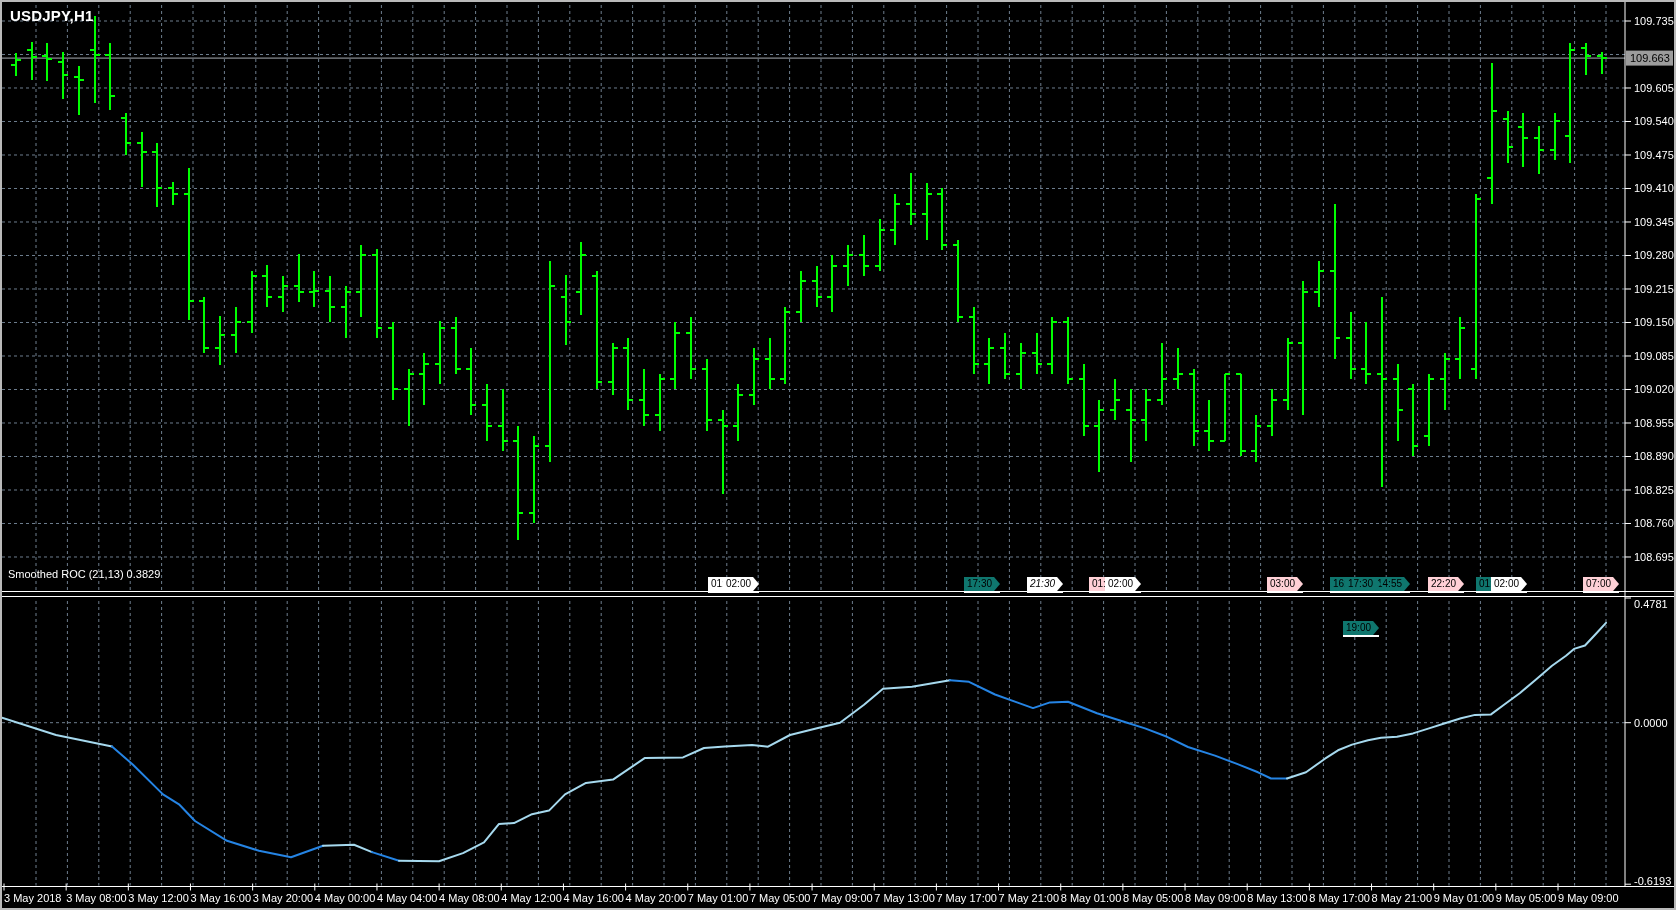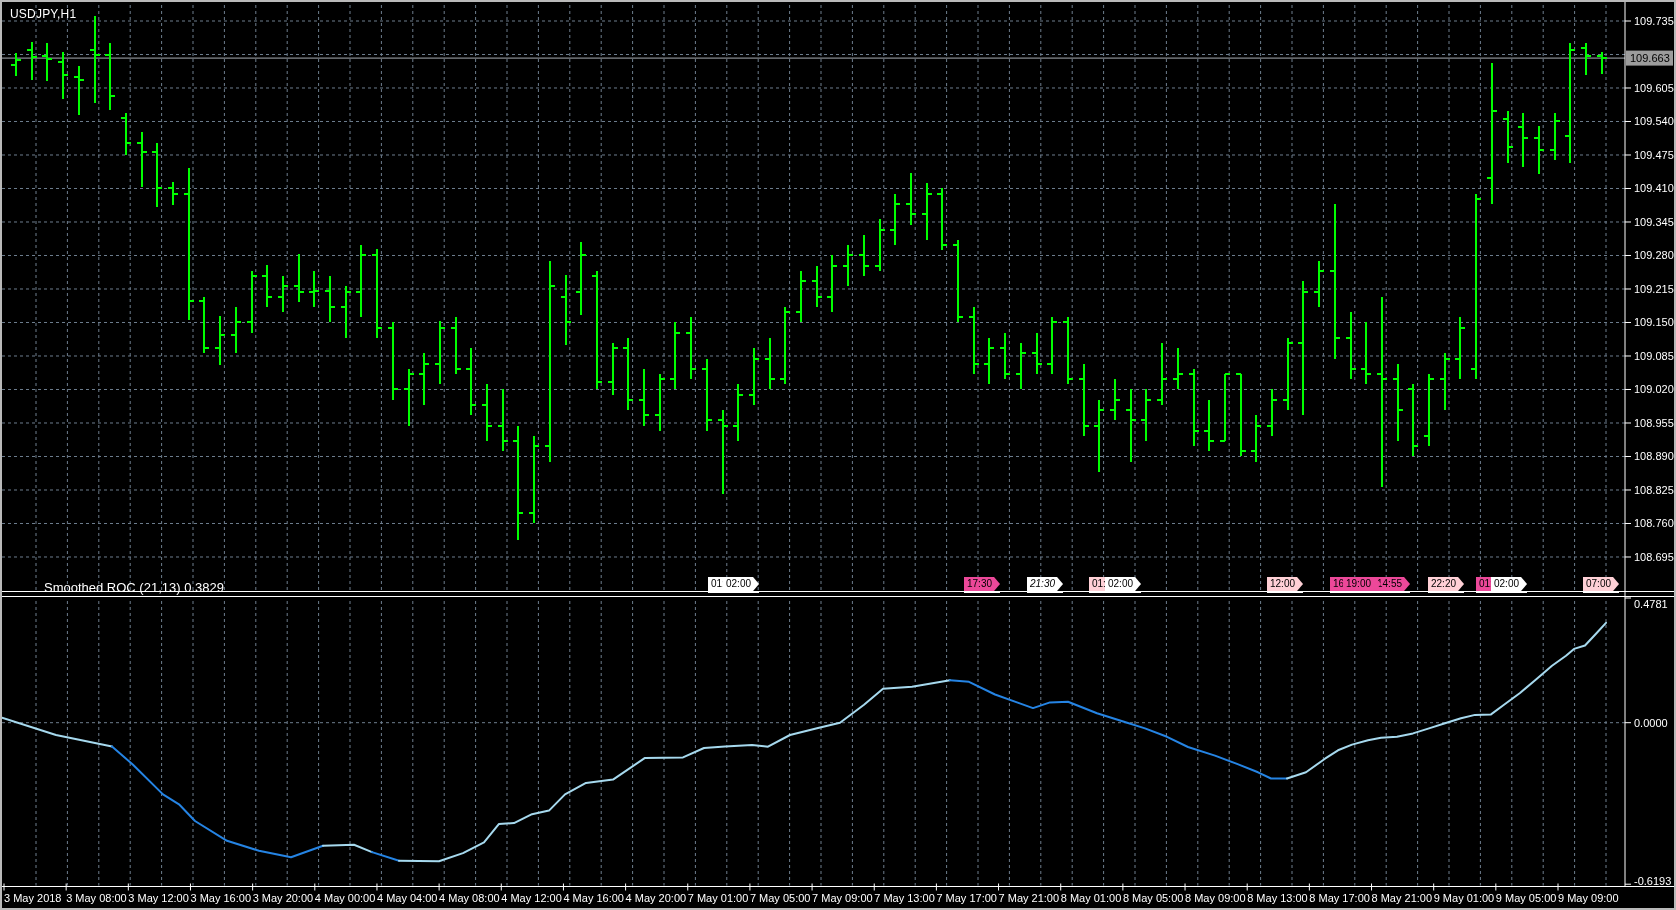--- a/index.html
+++ b/index.html
@@ -3,36 +3,36 @@
 <meta charset="utf-8">
 <style>
   html,body{margin:0;padding:0;background:#000;}
   .window{
     position:relative; width:1676px; height:910px; background:#000;
     box-sizing:border-box; border:2px solid #b9b9b9; overflow:hidden;
     font-family:"Liberation Sans", sans-serif;
   }
   svg{position:absolute;left:0;top:0;}
   .chart-title{
-    position:absolute; left:8px; top:5px; color:#fff; font-size:12px; font-weight:400;
+    position:absolute; left:8px; top:5px; color:#fff; font-size:15px; font-weight:700;
     letter-spacing:0.2px; z-index:5;
   }
   .ind-label{
-    position:absolute; left:6px; top:578px; color:#fff; font-size:13px; z-index:5;margin-left:36px;
+    position:absolute; left:6px; top:566px; color:#fff; font-size:11px; z-index:5;
   }
   #tags{position:absolute; left:0; top:0; width:100%; height:100%; z-index:6; pointer-events:none;}
   .tagwrap{position:absolute; top:575px;}
   .tag{
     font-size:10px; line-height:12px; color:#000; padding:1px 8px 1px 3px; height:12px;
     clip-path:polygon(0 0, calc(100% - 6px) 0, 100% 50%, calc(100% - 6px) 100%, 0 100%);
     white-space:nowrap;
   }
   .tag-underline{height:2px;background:#fff;margin-top:0px;}
   .tag.white{background:#ffffff;}
-  .tag.cyan{background:#ec4899;}
+  .tag.cyan{background:#0f766e;}
   .tag.pink{background:#ffd0d6;}
 </style>
 </head>
 <body>
 
 <div class="window">
   <svg id="chart" width="1672" height="906" viewBox="0 0 1672 906">
       <line x1="34" y1="3" x2="34" y2="588" stroke="#6e7e8e" stroke-width="1" stroke-dasharray="3 3"></line>
       <line x1="34" y1="599" x2="34" y2="883.5" stroke="#6e7e8e" stroke-width="1" stroke-dasharray="3 3"></line>
       <line x1="65.4" y1="3" x2="65.4" y2="588" stroke="#6e7e8e" stroke-width="1" stroke-dasharray="3 3"></line>
@@ -794,36 +794,36 @@
       </div>
       <div class="tagwrap" style="left: 1087px;">
         <div class="tag pink">01:</div>
         <div class="tag-underline"></div>
       </div>
       <div class="tagwrap" style="left: 1103px;">
         <div class="tag white">02:00</div>
         <div class="tag-underline"></div>
       </div>
       <div class="tagwrap" style="left: 1265px;">
-        <div class="tag pink">12:00</div>
+        <div class="tag pink">03:00</div>
         <div class="tag-underline"></div>
       </div>
       <div class="tagwrap" style="left: 1372px;">
         <div class="tag cyan">14:55</div>
         <div class="tag-underline"></div>
       </div>
       <div class="tagwrap" style="left: 1328px;">
         <div class="tag cyan">16:</div>
         <div class="tag-underline"></div>
       </div>
       <div class="tagwrap" style="left: 1343px;">
         <div class="tag cyan">17:30</div>
         <div class="tag-underline"></div>
       </div>
-      <div class="tagwrap" style="left: 1341px;">
+      <div class="tagwrap" style="left: 1341px; margin-top: 44px;">
         <div class="tag cyan">19:00</div>
         <div class="tag-underline"></div>
       </div>
       <div class="tagwrap" style="left: 1426px;">
         <div class="tag pink">22:20</div>
         <div class="tag-underline"></div>
       </div>
       <div class="tagwrap" style="left: 1474px;">
         <div class="tag cyan">01:</div>
         <div class="tag-underline"></div>

